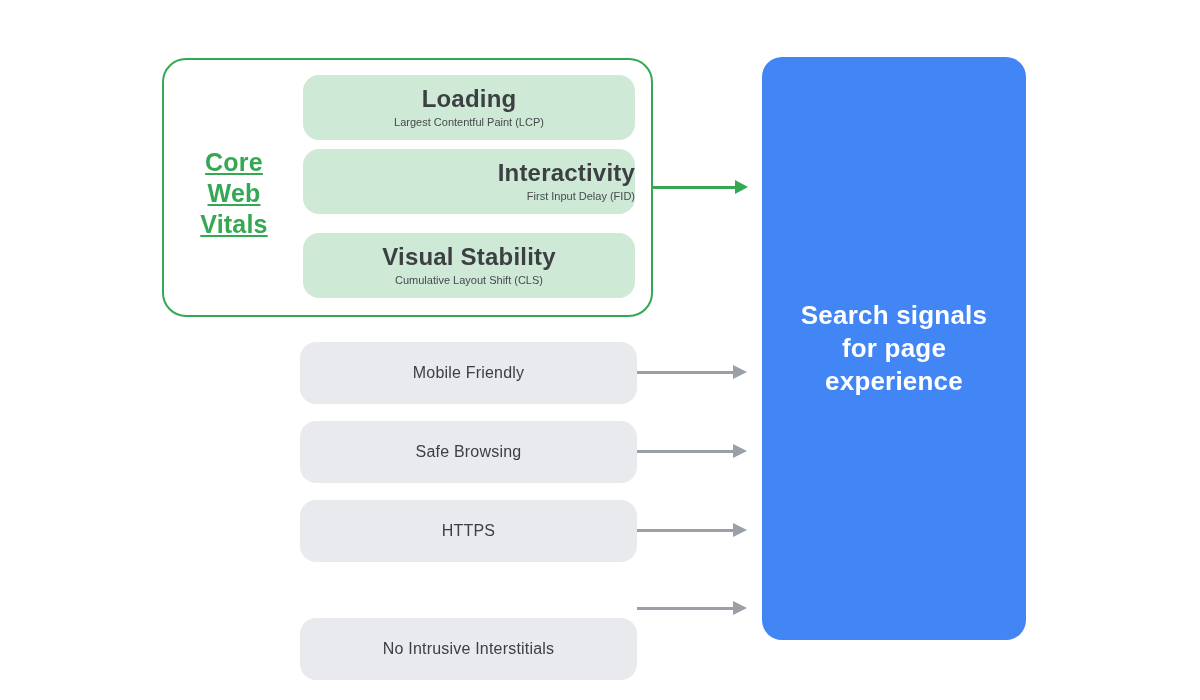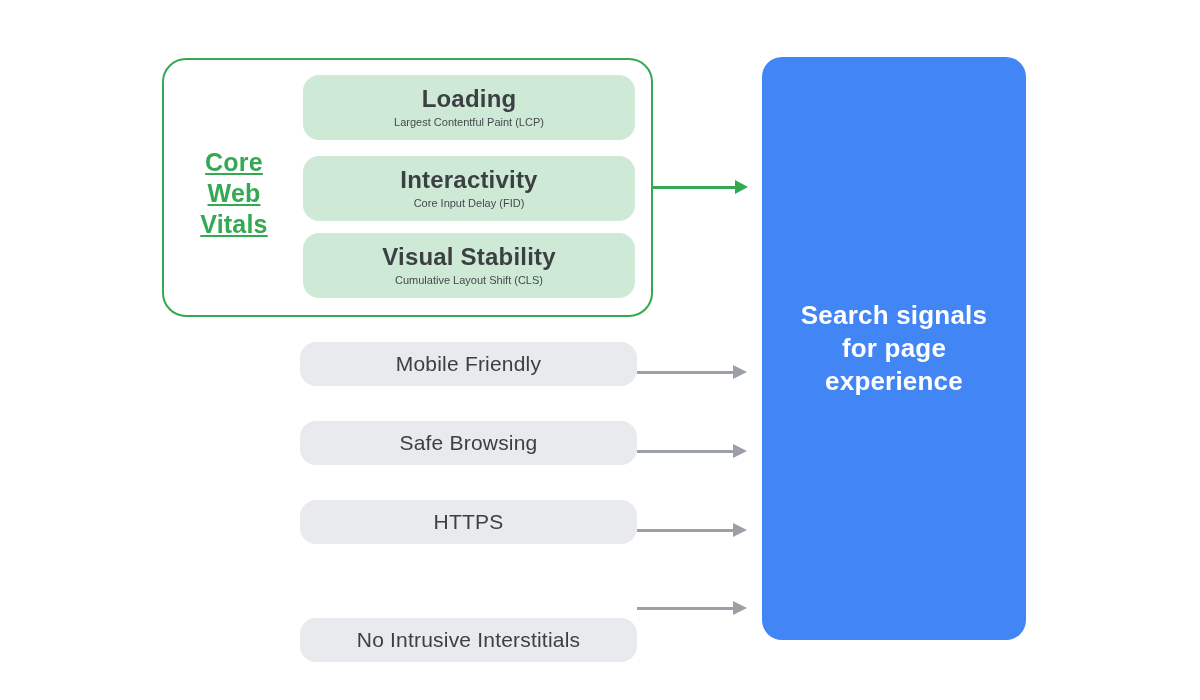--- a/index.html
+++ b/index.html
@@ -61,36 +61,36 @@
     letter-spacing: 0.2px;
   }
   .pill .subtitle {
     color: #46494D;
     font-size: 11px;
     font-weight: normal;
     line-height: 18px;
     margin-top: 1px;
   }
   .pill-1 { top: 75px; }
-  .pill-2 { top: 156px; }
+  .pill-2 { top: 149px; align-items: flex-end; }
   .pill-3 { top: 233px; border-radius: 16px; }
 
   
   .gray-pill {
     position: absolute;
     left: 300px;
     width: 337px;
-    height: 44px;
+    height: 62px;
     background: #E8EAED;
     border-radius: 16px;
     display: flex;
     align-items: center;
     justify-content: center;
     color: #3C4043;
-    font-size: 21px;
+    font-size: 16px;
     line-height: 26px;
     letter-spacing: 0.2px;
   }
   .gp-1 { top: 342px; }
   .gp-2 { top: 421px; }
   .gp-3 { top: 500px; }
   .gp-4 { top: 578px; margin-top: 40px; }
 
   
   .result-panel {
@@ -157,21 +157,21 @@
     <span>Web</span>
     <span>Vitals</span>
   </div>
 
   <div class="pill pill-1">
     <div class="title">Loading</div>
     <div class="subtitle">Largest Contentful Paint (LCP)</div>
   </div>
   <div class="pill pill-2">
     <div class="title">Interactivity</div>
-    <div class="subtitle">Core Input Delay (FID)</div>
+    <div class="subtitle">First Input Delay (FID)</div>
   </div>
   <div class="pill pill-3">
     <div class="title">Visual Stability</div>
     <div class="subtitle">Cumulative Layout Shift (CLS)</div>
   </div>
 
   <div class="arrow arrow-green ar-green">
     <div class="shaft"></div>
     <div class="head"></div>
   </div>

